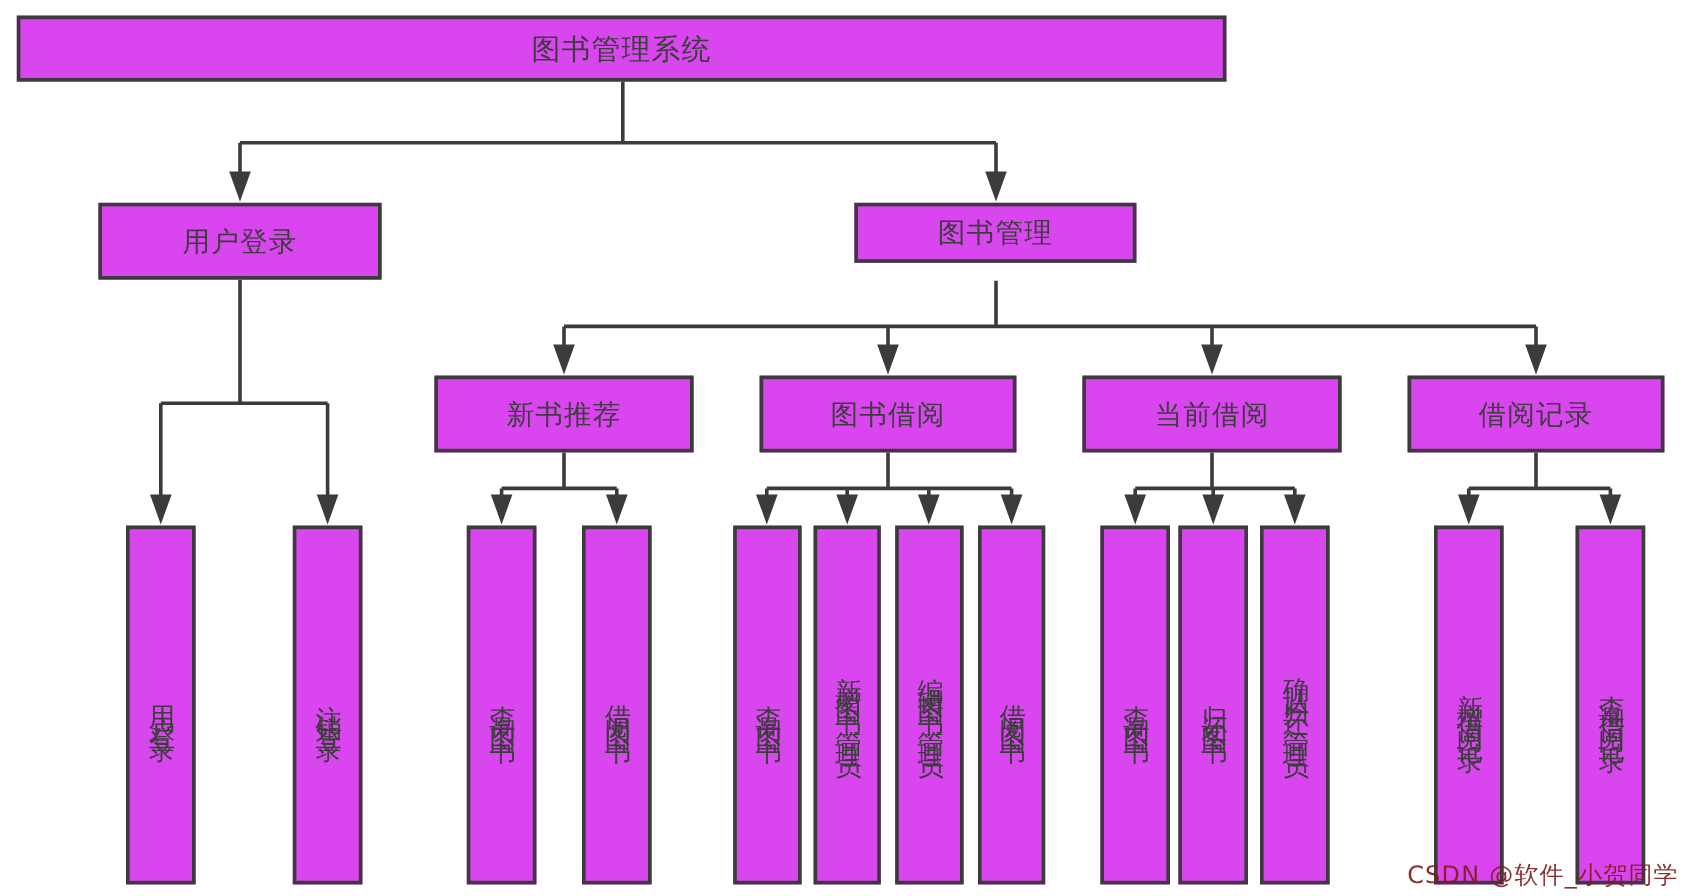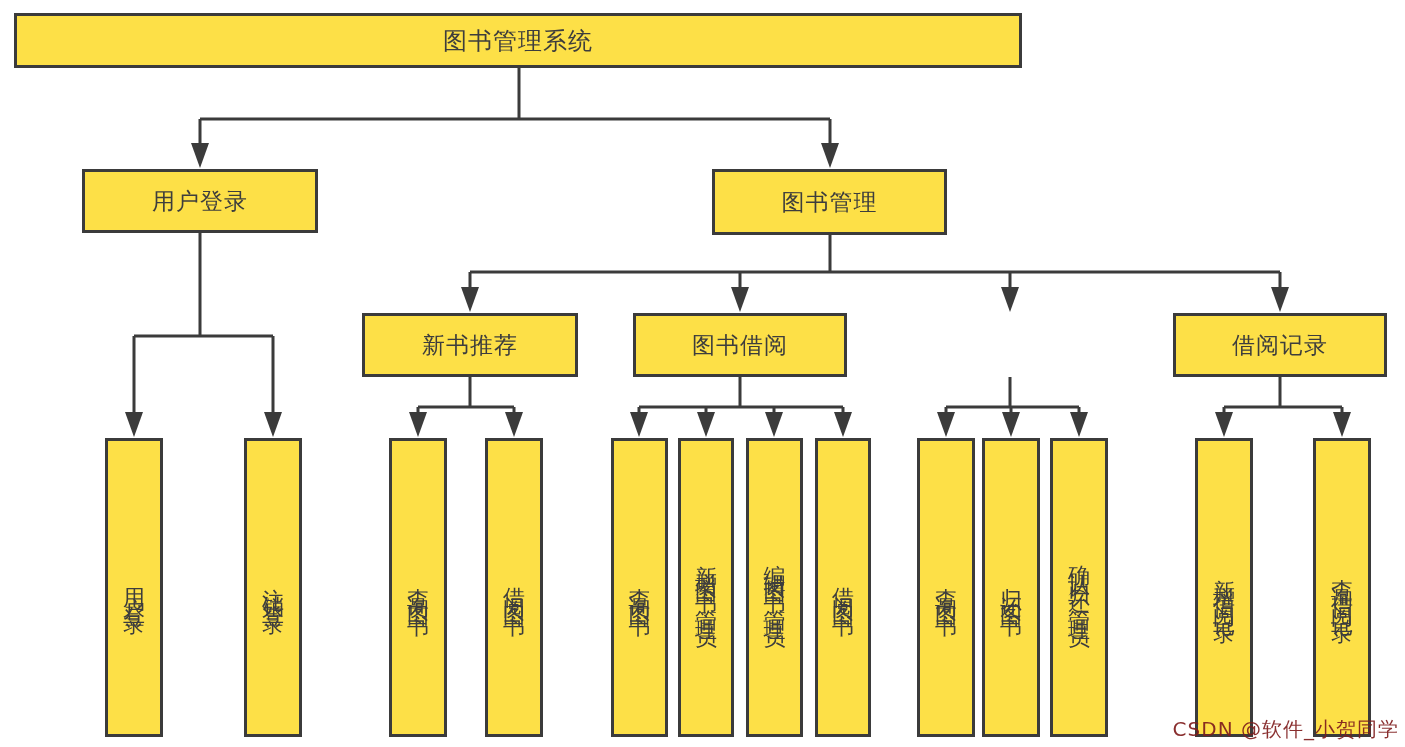--- a/index.html
+++ b/index.html
@@ -12,21 +12,21 @@
     overflow: hidden;
   }
   #connectors {
     position: absolute;
     left: 0; top: 0;
     width: 1405px; height: 747px;
   }
   .node {
     position: absolute;
     box-sizing: border-box;
-    background: #fde047;
+    background: #d946ef;
     border: 3px solid #3b3b3b;
     display: flex;
     align-items: center;
     justify-content: center;
     color: #3d3d3d;
   }
   .node.h { font-size: 23px; letter-spacing: 1px; }
   .node.root { font-size: 24px; }
   .node.v { font-size: 22px; }
   .node.v .vtext {
@@ -92,29 +92,32 @@
     </g>
   </svg>
 
   <div class="node h root" style="left:14px; top:13px; width:1008px; height:55px;">
     <span>图书管理系统</span>
   </div>
 
   <div class="node h" style="left:82px; top:169px; width:236px; height:64px;">
     <span>用户登录</span>
   </div>
-  <div class="node h" style="left:712px; top:169px; width:235px; height:66px;">
+  <div class="node h" style="left:712px; top:169px; width:235px; height:50px;">
     <span>图书管理</span>
   </div>
 
   <div class="node h" style="left:633px; top:313px; width:214px; height:64px;">
     <span>图书借阅</span>
   </div>
   <div class="node h" style="left:362px; top:313px; width:216px; height:64px;">
     <span>新书推荐</span>
+  </div>
+  <div class="node h" style="left:902px; top:313px; width:216px; height:64px;">
+    <span>当前借阅</span>
   </div>
   <div class="node h" style="left:1173px; top:313px; width:214px; height:64px;">
     <span>借阅记录</span>
   </div>
 
   <div class="node v" style="left:105px; top:438px; width:58px; height:299px;">
     <span class="vtext">用户登录</span>
   </div>
   <div class="node v" style="left:244px; top:438px; width:58px; height:299px;">
     <span class="vtext">注销登录</span>

